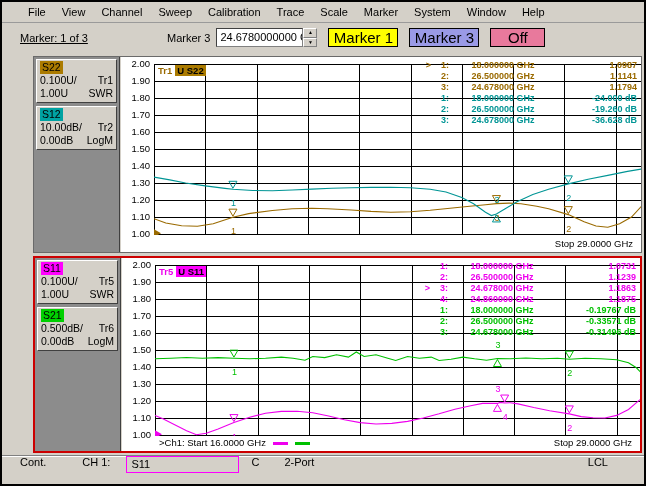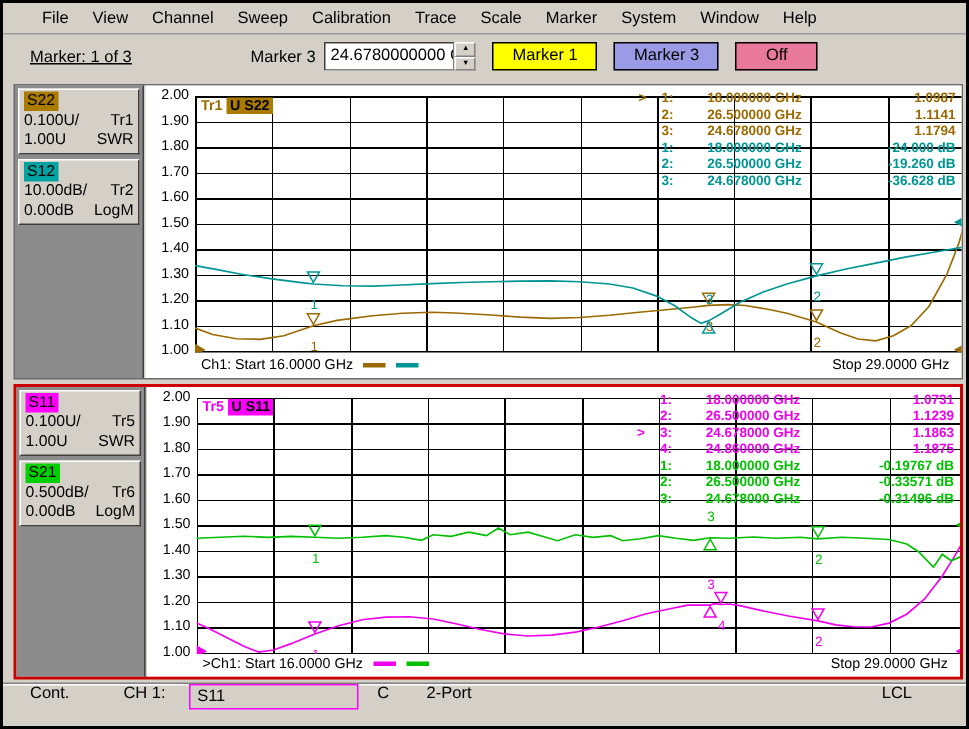--- a/index.html
+++ b/index.html
@@ -12,25 +12,25 @@
   
   .toolbar{height:29px;display:flex;align-items:center;font-size:11px;}
   .tb-status{margin-left:18px;width:78px;text-decoration:underline;}
   .tb-mklabel{margin-left:69px;}
   .spinbox{margin-left:6px;display:flex;align-items:stretch;height:19px;}
   .spin-text{width:87px;background:#fff;border:1px solid #808080;border-top-color:#404040;border-left-color:#404040;
              padding:2px 0 0 3px;overflow:hidden;white-space:nowrap;font-size:11px;}
   .spin-arrows{width:14px;display:flex;flex-direction:column;}
   .spin-up,.spin-dn{flex:1;background:#d4d0c8;border:1px solid #808080;border-top-color:#fff;border-left-color:#fff;
              font-size:5px;line-height:5px;text-align:center;padding:0;color:#000;}
-  .tbtn{width:70px;height:19px;border:1px solid #000;font-size:11px;text-align:center;line-height:17px;margin-left:11px;}
+  .tbtn{width:70px;height:19px;border:1px solid #000;font-size:15px;text-align:center;line-height:17px;margin-left:11px;}
   .tbtn.off{width:55px;}
   
   .main{position:absolute;top:52px;left:0;right:0;bottom:31px;padding:2px 2px 0 7px;}
-  .vwin{position:relative;height:197px;margin-bottom:3px;background:#d4d0c8;border:1px solid #6a6a6a;}
+  .vwin{position:relative;height:197px;margin-bottom:3px;background:#d4d0c8;border:1px solid #6a6a6a;margin-left:24px;}
   .vwin.active{border:2px solid #cc0000;}
   .sidebar{position:absolute;left:0;top:0;bottom:0;width:86px;background:#8c8c8c;border-right:1px solid #404040;padding:2px 2px;}
   .trace-btn{background:#d4d0c8;border:1px solid #404040;border-top-color:#fff;border-left-color:#fff;
              margin-bottom:3px;padding:1px 3px 2px 3px;height:44px;font-size:10.5px;line-height:13px;}
   .tb-badge{display:inline-block;padding:0 2px;color:#000;}
   .tb-row{display:flex;justify-content:space-between;}
   .plot{position:absolute;left:87px;top:0;right:0;bottom:0;background:#fff;overflow:hidden;}
   .ylab{position:absolute;left:0;width:29px;text-align:right;font-size:9.5px;line-height:10px;}
   .gridsvg{position:absolute;left:33px;top:7px;}
   .tracehdr{position:absolute;left:37px;top:8px;font-size:9.5px;font-weight:bold;white-space:nowrap;}
@@ -185,23 +185,20 @@
               <span class="ro-f">26.500000 GHz</span>
               <span class="ro-v">-19.260 dB</span>
             </div>
             <div class="ro-row" style="color: rgb(0, 149, 149);">
               <span class="ro-pre"></span>
               <span class="ro-n">3:</span>
               <span class="ro-f">24.678000 GHz</span>
               <span class="ro-v">-36.628 dB</span>
             </div>
           </div>
-        <div class="footer-l" id="ft0">
-          <span>Ch1: Start  16.0000 GHz</span><span class="dash" id="d00" style="background: rgb(154, 106, 0);"></span><span class="dash" id="d01" style="background: rgb(0, 149, 149);"></span>
-        </div>
         <div class="footer-r">Stop 29.0000 GHz</div>
       <div class="ylab" style="top: 2px;">2.00</div>
           <div class="ylab" style="top: 19px;">1.90</div>
           <div class="ylab" style="top: 36px;">1.80</div>
           <div class="ylab" style="top: 53px;">1.70</div>
           <div class="ylab" style="top: 70px;">1.60</div>
           <div class="ylab" style="top: 87px;">1.50</div>
           <div class="ylab" style="top: 104px;">1.40</div>
           <div class="ylab" style="top: 121px;">1.30</div>
           <div class="ylab" style="top: 138px;">1.20</div>

